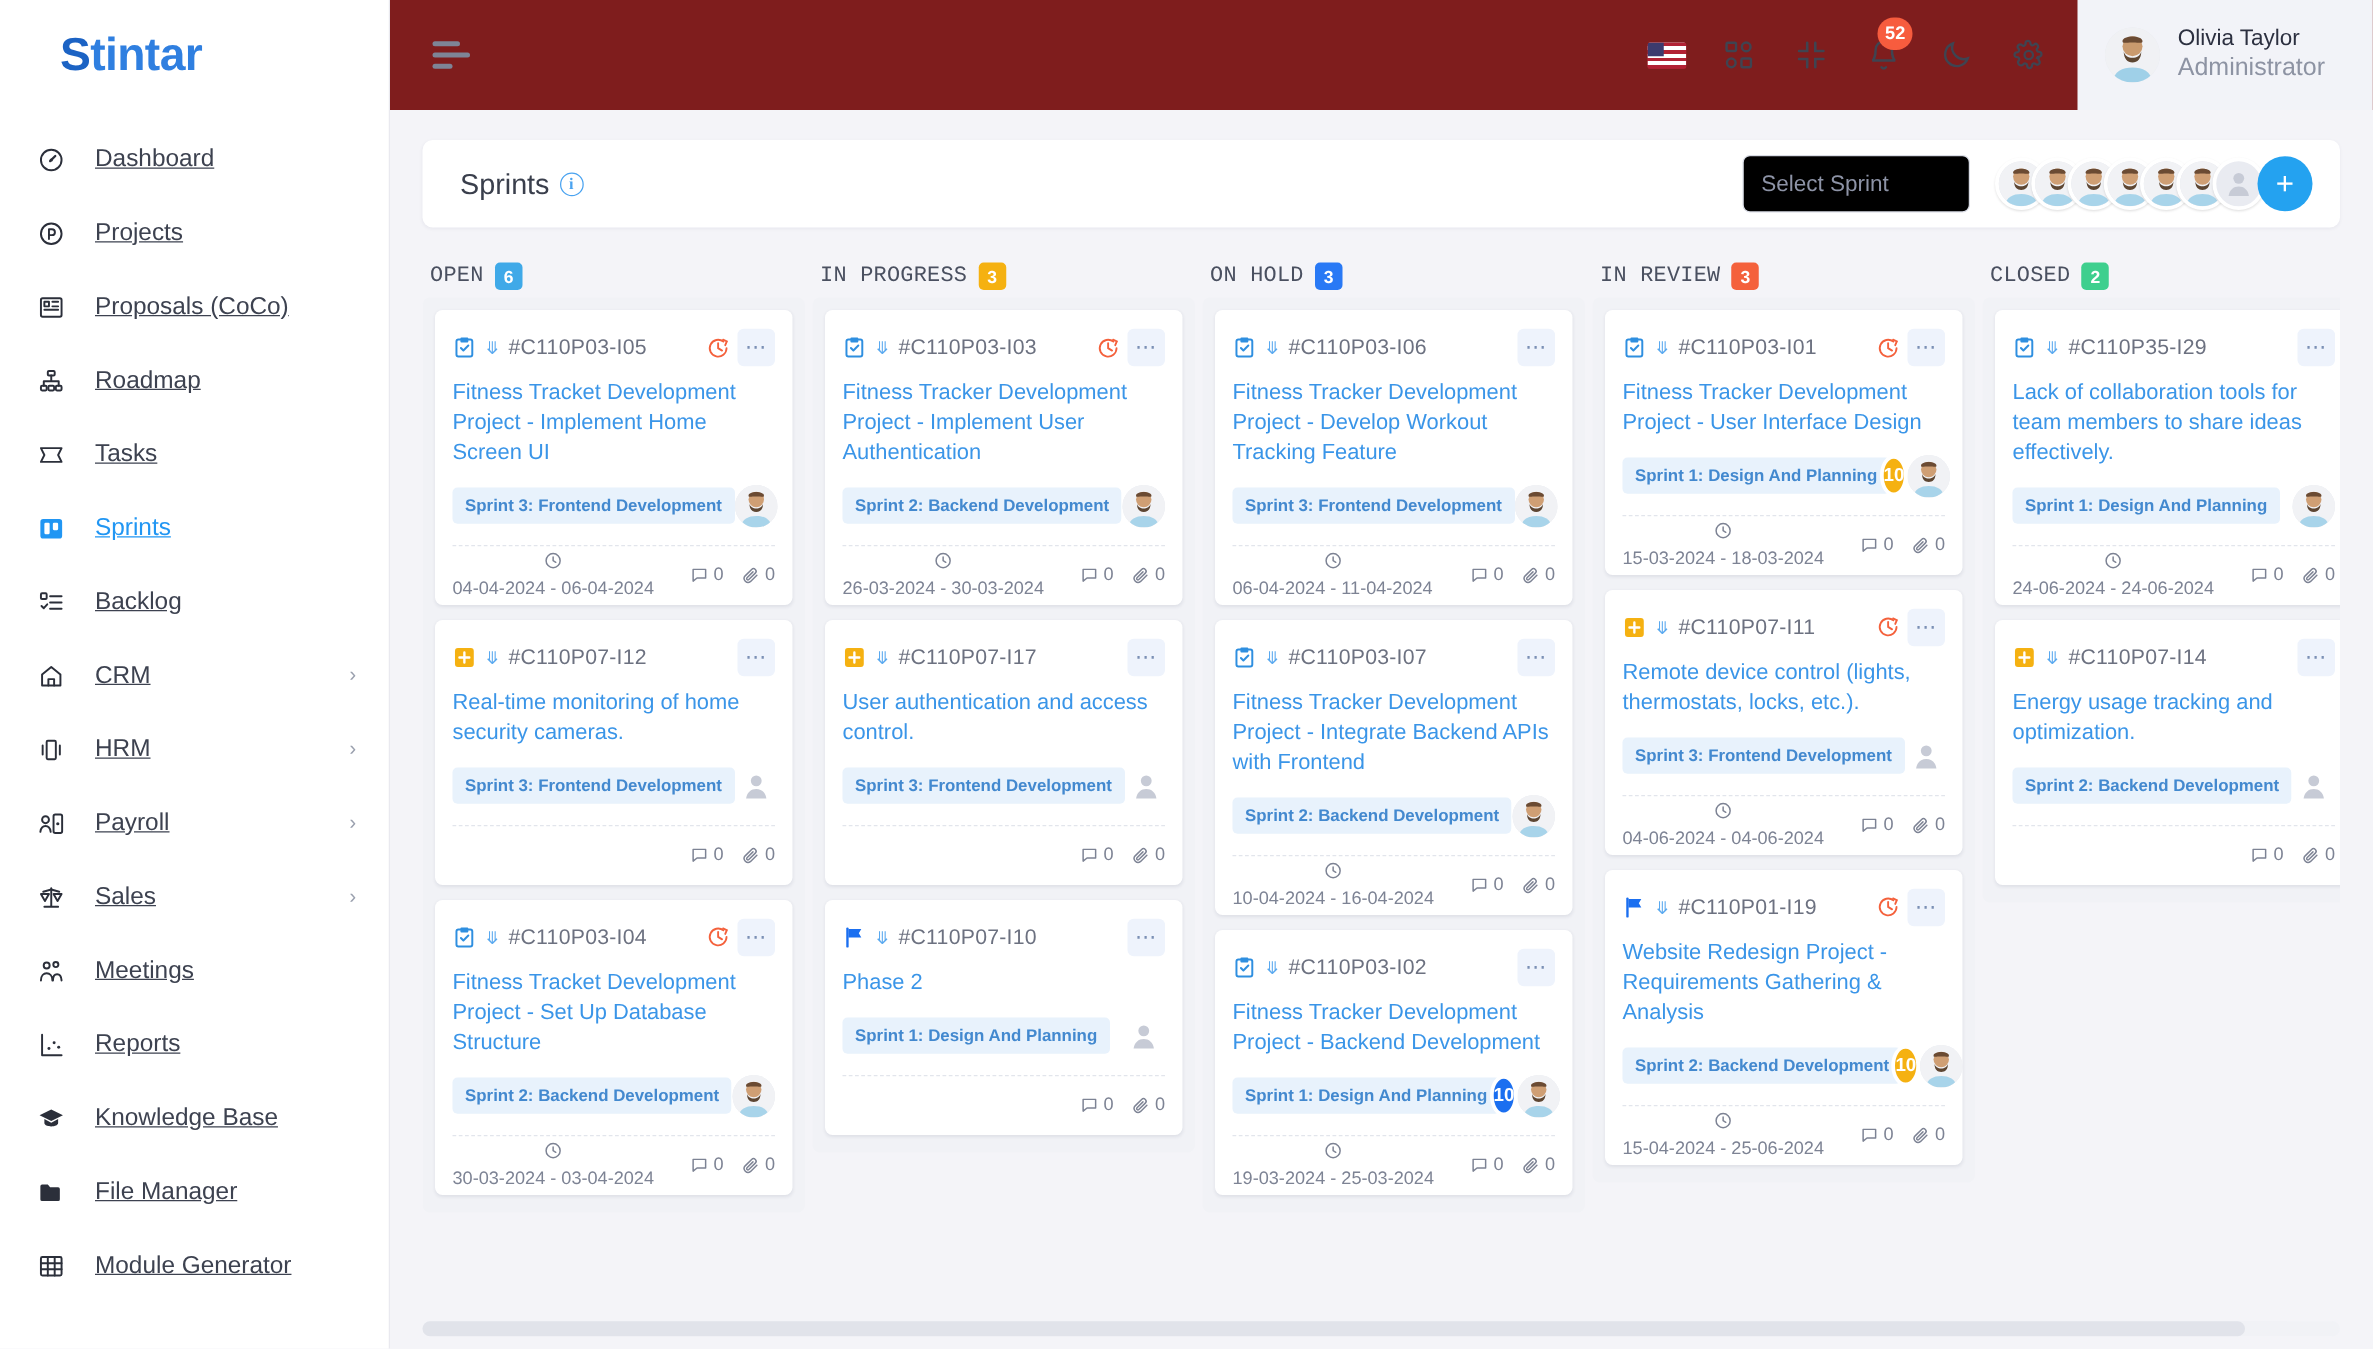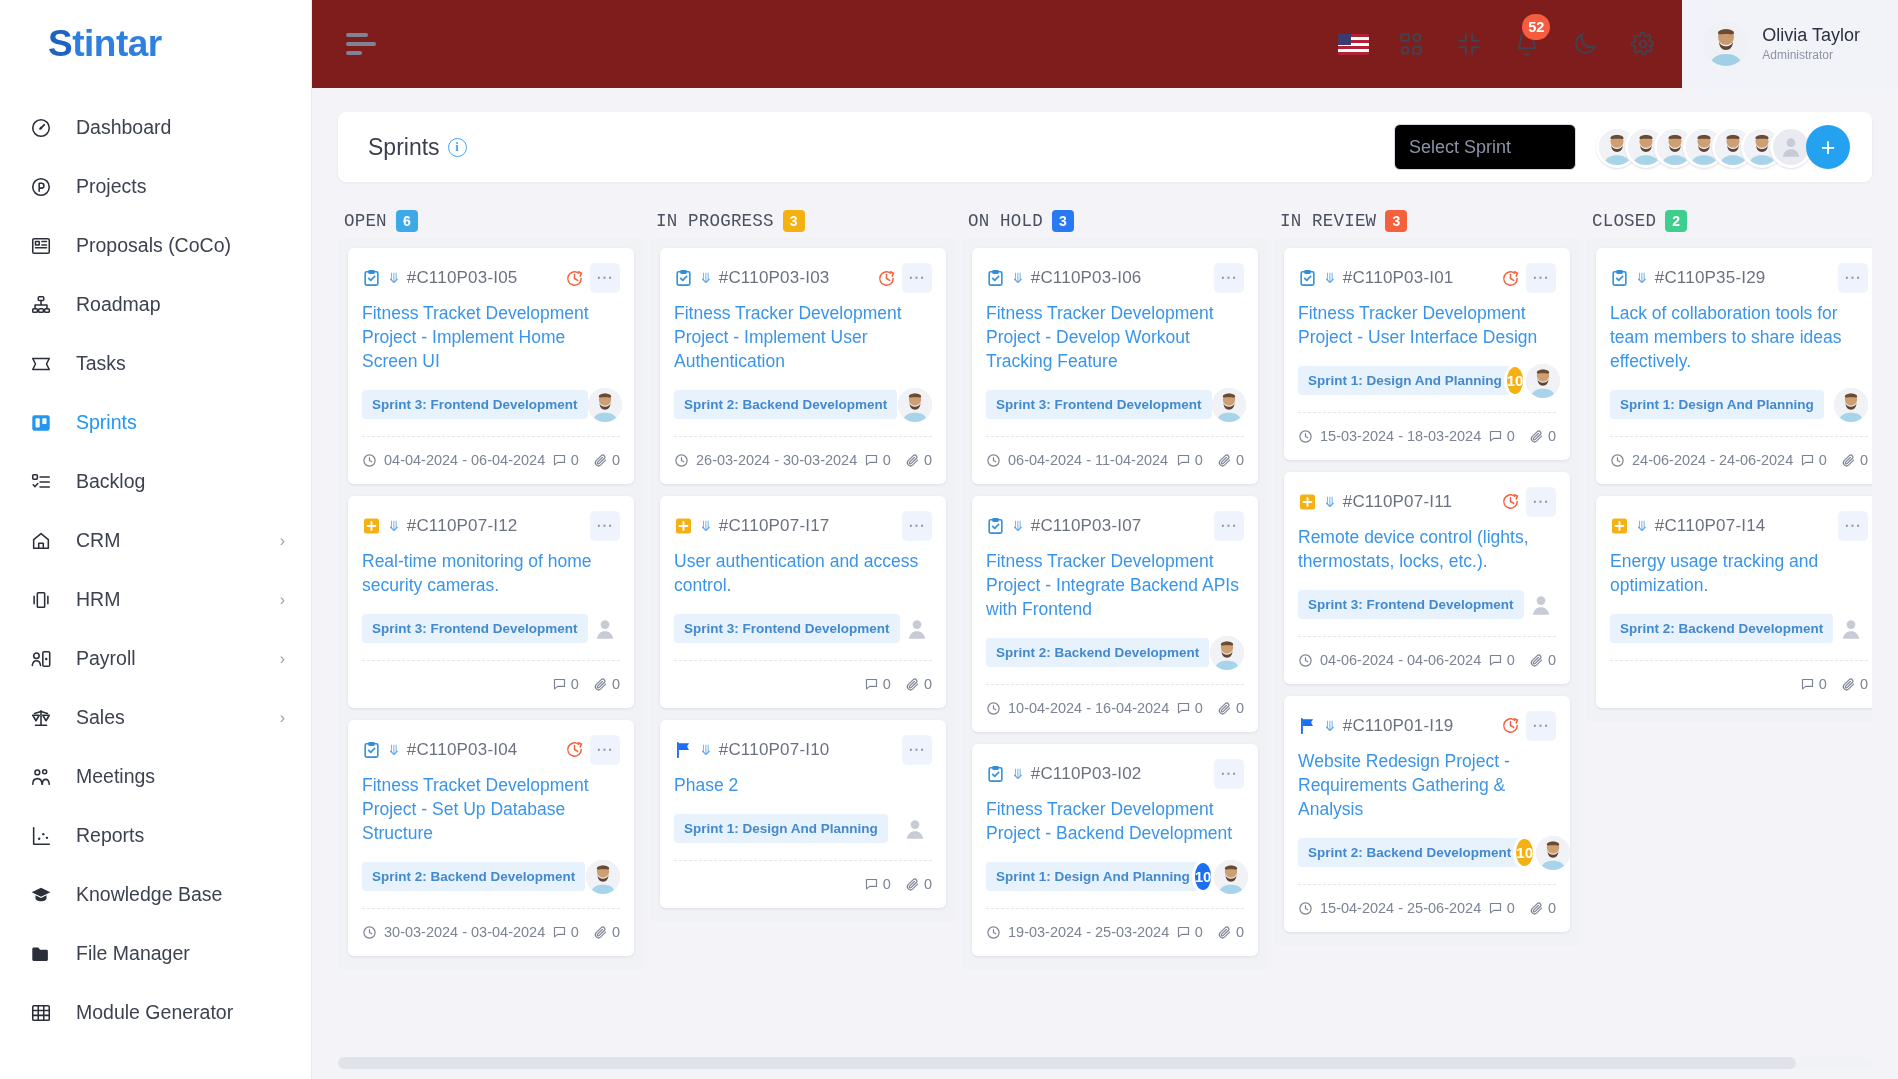--- a/index.html
+++ b/index.html
@@ -38,21 +38,21 @@
     position: relative;
   }
   .nav-item.active { color: #2196f3; }
   .nav-ico {
     width: 28px; height: 22px; flex: 0 0 28px;
     margin-right: 18px; display: flex; align-items: center; justify-content: flex-start;
     color: #2b2f3a;
   }
   .nav-item.active .nav-ico { color: #2196f3; }
   .nav-ico svg { display: block; }
-  .nav-label { white-space: nowrap; }
+  .nav-label { white-space: nowrap; text-decoration: underline; }
   .nav-caret { margin-left: auto; color: #9aa0ae; font-size: 16px; line-height: 1; }
 
   
   .main { flex: 1 1 auto; height: 1079px; display: flex; flex-direction: column; min-width: 0; }
 
   .topbar {
     height: 88px; background: #7f1d1d; display: flex; align-items: center;
     flex: 0 0 88px;
   }
   .hamburger {
@@ -85,21 +85,21 @@
   .user-chip {
     display: flex; align-items: center; gap: 14px;
     background: #f2f3f8; height: 88px; padding: 0 38px 0 22px; margin-left: 10px;
     cursor: pointer;
   }
   .avatar {
     width: 44px; height: 44px; border-radius: 50%; background: #e6e8ee;
     overflow: hidden; flex: 0 0 44px; position: relative;
   }
   .user-name { font-size: 18px; color: #2c3040; font-weight: 400; line-height: 1.2; }
-  .user-role { font-size: 12px; color: #8d93a3; line-height: 1.35; }
+  .user-role { font-size: 20px; color: #8d93a3; line-height: 1.35; }
 
   
   .content { flex: 1 1 auto; padding: 24px 26px 0 26px; overflow: hidden; }
 
   .sprint-bar {
     background: #fff; border-radius: 8px; height: 70px;
     display: flex; align-items: center; padding: 0 22px 0 30px;
     box-shadow: 0 1px 3px rgba(30,40,80,0.06);
   }
   .sprint-title {
@@ -186,21 +186,21 @@
   .assignee {
     width: 34px; height: 34px; border-radius: 50%; overflow: hidden; margin-left: auto;
     background: #e8eaf0; position: relative; flex: 0 0 34px;
   }
   .assignee.empty { background: transparent; display:flex; align-items:center; justify-content:center; }
   .card-foot {
     border-top: 1.5px dashed #e2e5ec;
     display: flex; align-items: center; gap: 0; height: 48px;
     font-size: 14.5px; color: #7d8394;
   }
-  .foot-date { display: flex; align-items: center; gap: 7px; }
+  .foot-date { display: flex; align-items: center; gap: 7px; flex-direction: column; }
   .foot-right { margin-left: auto; display: flex; align-items: center; gap: 14px; }
   .foot-item { display: flex; align-items: center; gap: 4px; }
   .card-foot.right-only { justify-content: flex-end; }
 
   .hscroll {
     height: 12px; margin: 8px 26px 10px 26px; background: #f1f2f6; border-radius: 6px;
     position: relative;
   }
   .hscroll .thumb {
     position: absolute; left: 0; top: 0; height: 12px; width: 1458px;

